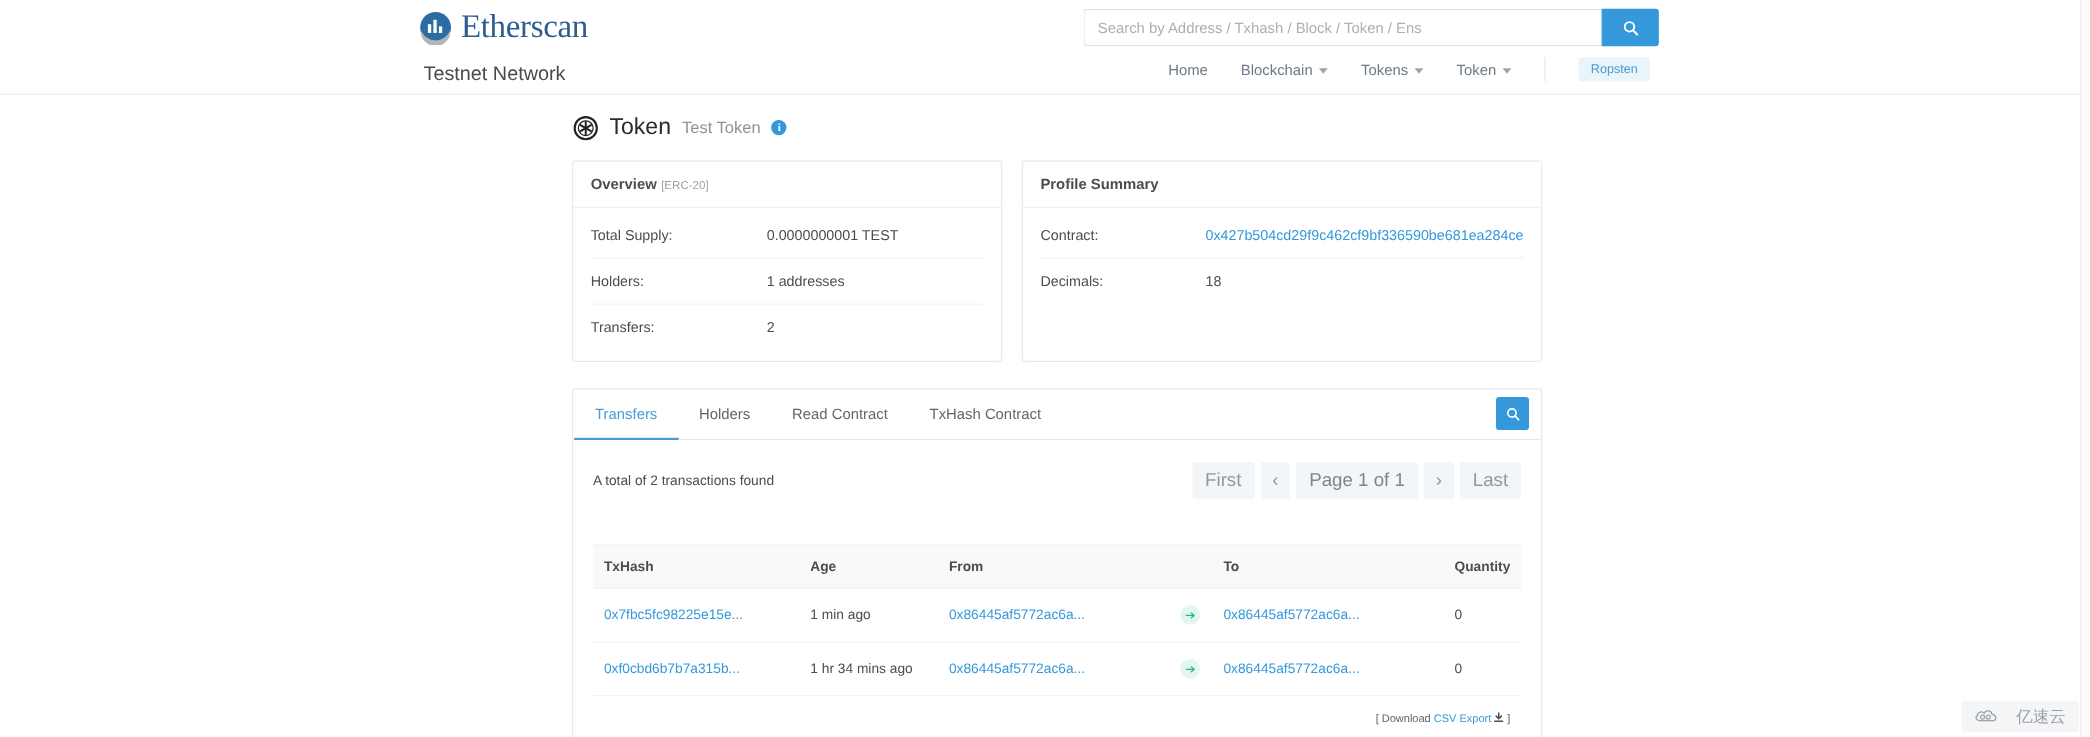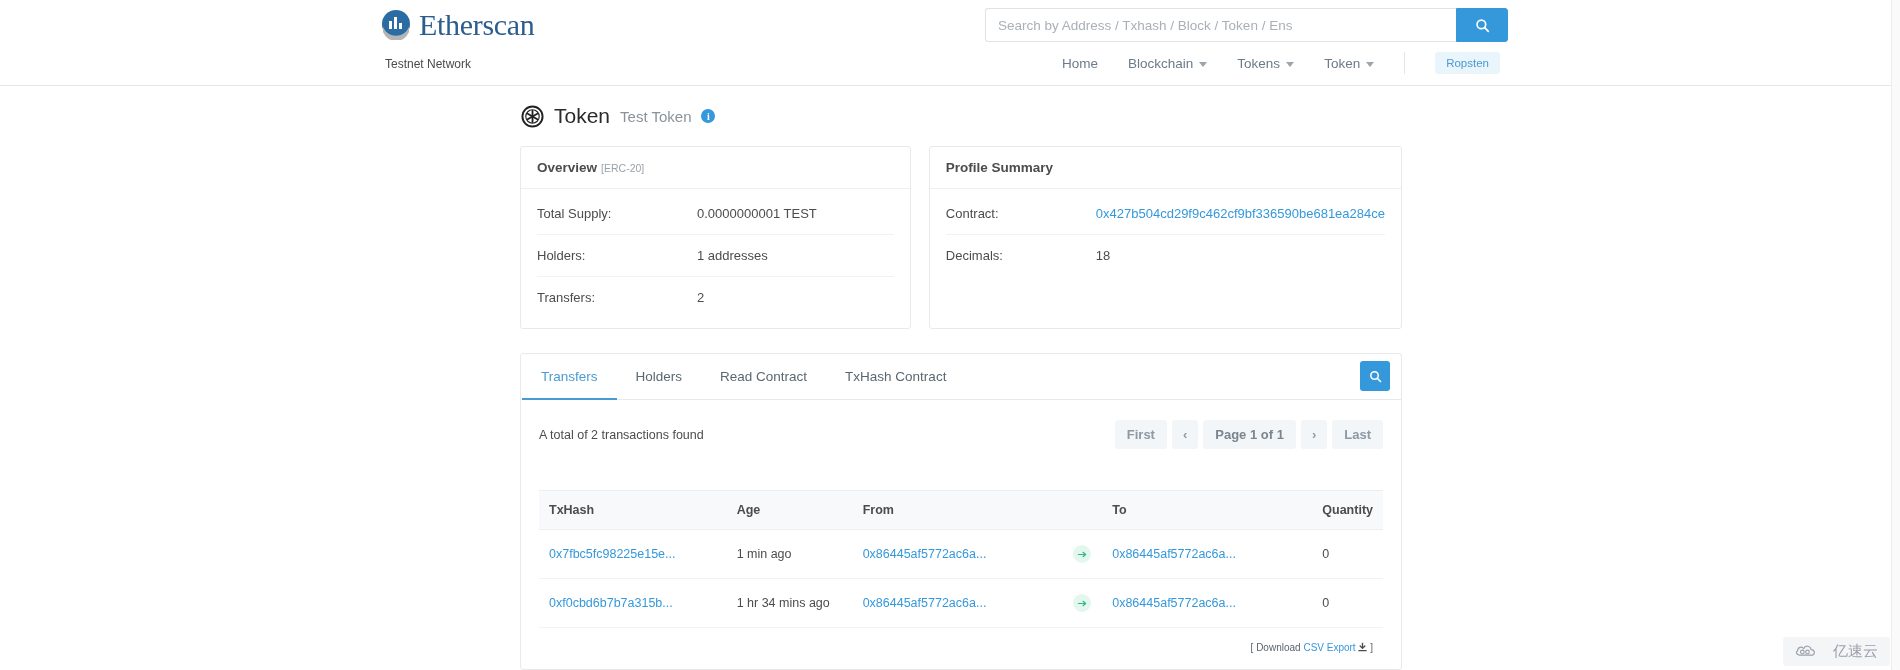--- a/index.html
+++ b/index.html
@@ -16,30 +16,30 @@
 
   
   .header {
     width:100%; height:86px;
     background:#ffffff;
     border-bottom:1px solid #e7e7e7;
     position:relative;
   }
   .logo-wrap {
     position:absolute; left:380px; top:8px;
-    display:flex; gap:7px;
+    display:flex; align-items:center; gap:7px;
   }
   .logo-mark { width:32px; height:32px; position:relative; }
   .logo-text {
     font-family:"Liberation Serif", serif;
     font-size:30px; color:#2c5d8f; letter-spacing:-0.3px;
   }
   .testnet-label {
     position:absolute; left:385px; top:57px;
-    font-size:12px; color:#4a4a4a;
+    font-size:18px; color:#4a4a4a;
   }
 
   .search-wrap {
     position:absolute; left:985px; top:8px;
     display:flex; width:523px; height:34px;
   }
   .search-input {
     flex:1; height:34px;
     border:1px solid #e0e2e4; border-right:none;
     border-radius:3px 0 0 3px;
@@ -147,22 +147,22 @@
   .panel-body { padding:16px 18px 12px 18px; }
 
   .result-bar {
     display:flex; align-items:center; justify-content:space-between;
     padding:4px 0 16px 0;
   }
   .result-text { font-size:12.5px; color:#4c4c4c; }
   .pager { display:flex; gap:5px; align-items:center; }
   .pg-btn {
     background:#f2f6f9; color:#8d99a4;
-    font-size:13px; padding:6px 11px;
-    border-radius:3px; cursor:pointer; border:1px solid transparent;font-weight:bold;
+    font-size:17px; padding:6px 11px;
+    border-radius:3px; cursor:pointer; border:1px solid transparent;
   }
   .pg-btn.arrow { padding:6px 10px; }
   .pg-btn.page-of { color:#7a858f; }
 
   
   table { width:100%; border-collapse:collapse;margin-top:25px; }
   thead th {
     text-align:left; font-size:12.5px; font-weight:bold;
     color:#4c4c4c; background:#f7f9fa;
     padding:12px 10px; border-top:1px solid #eceff1;

